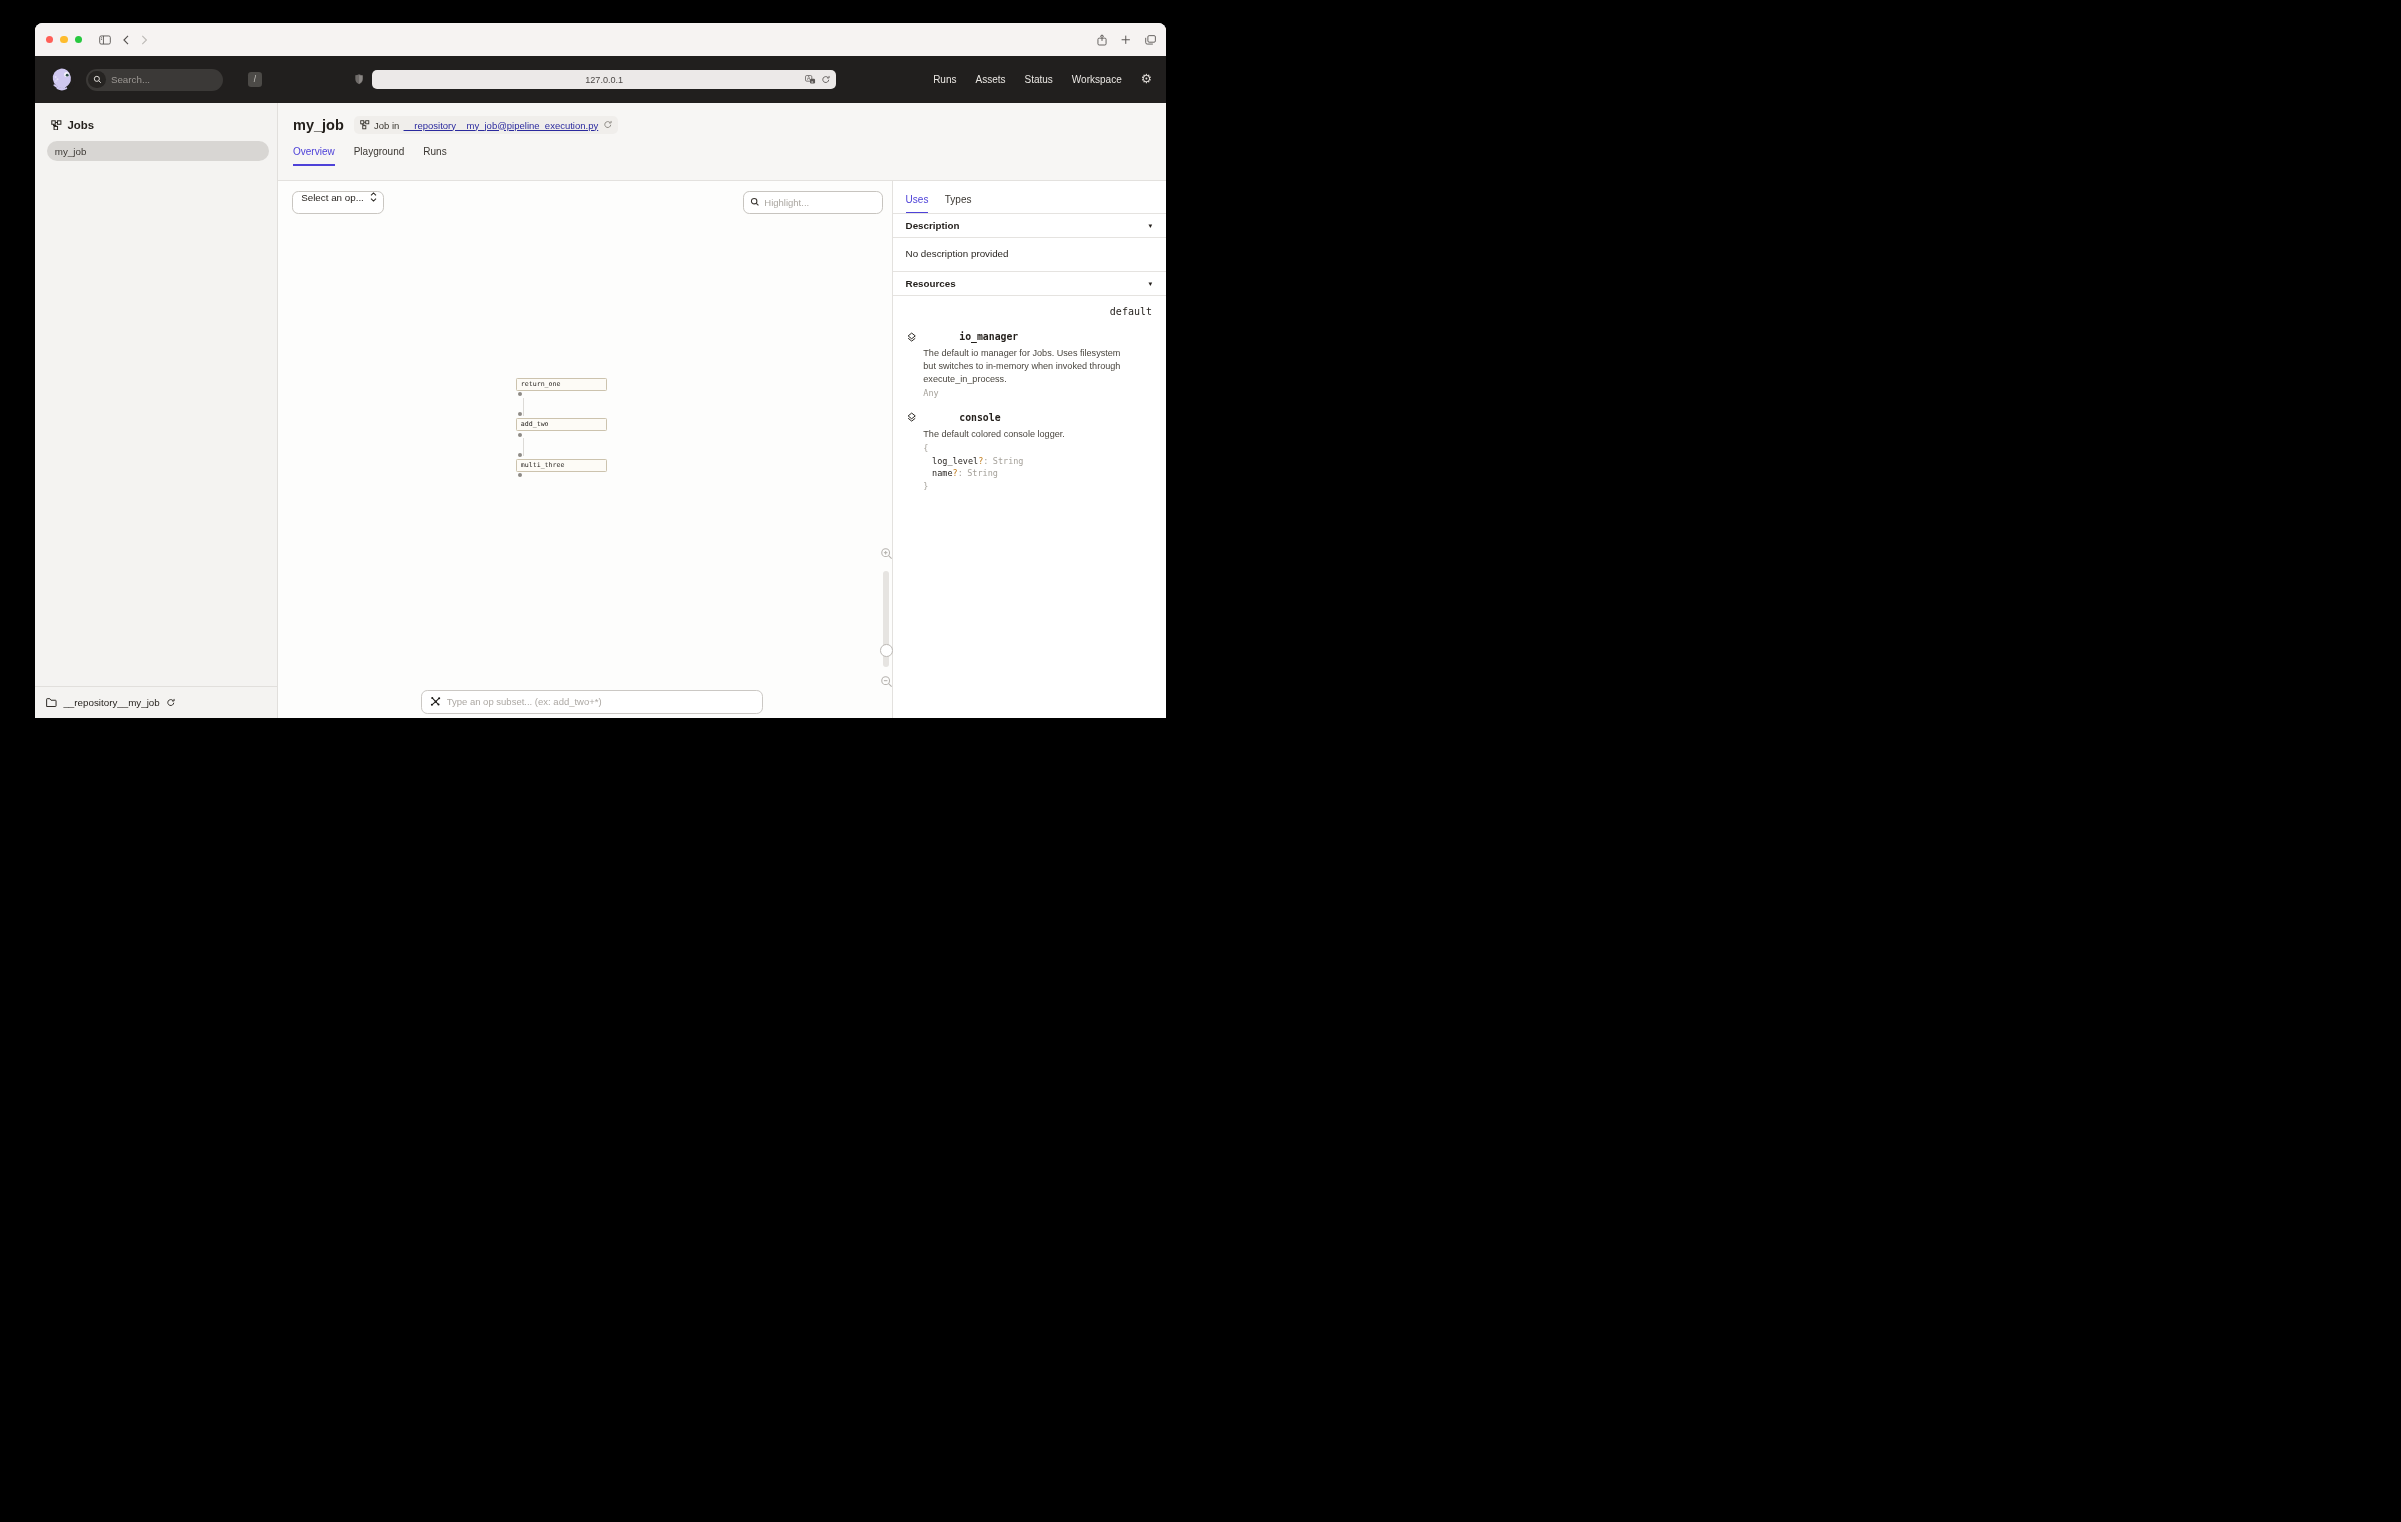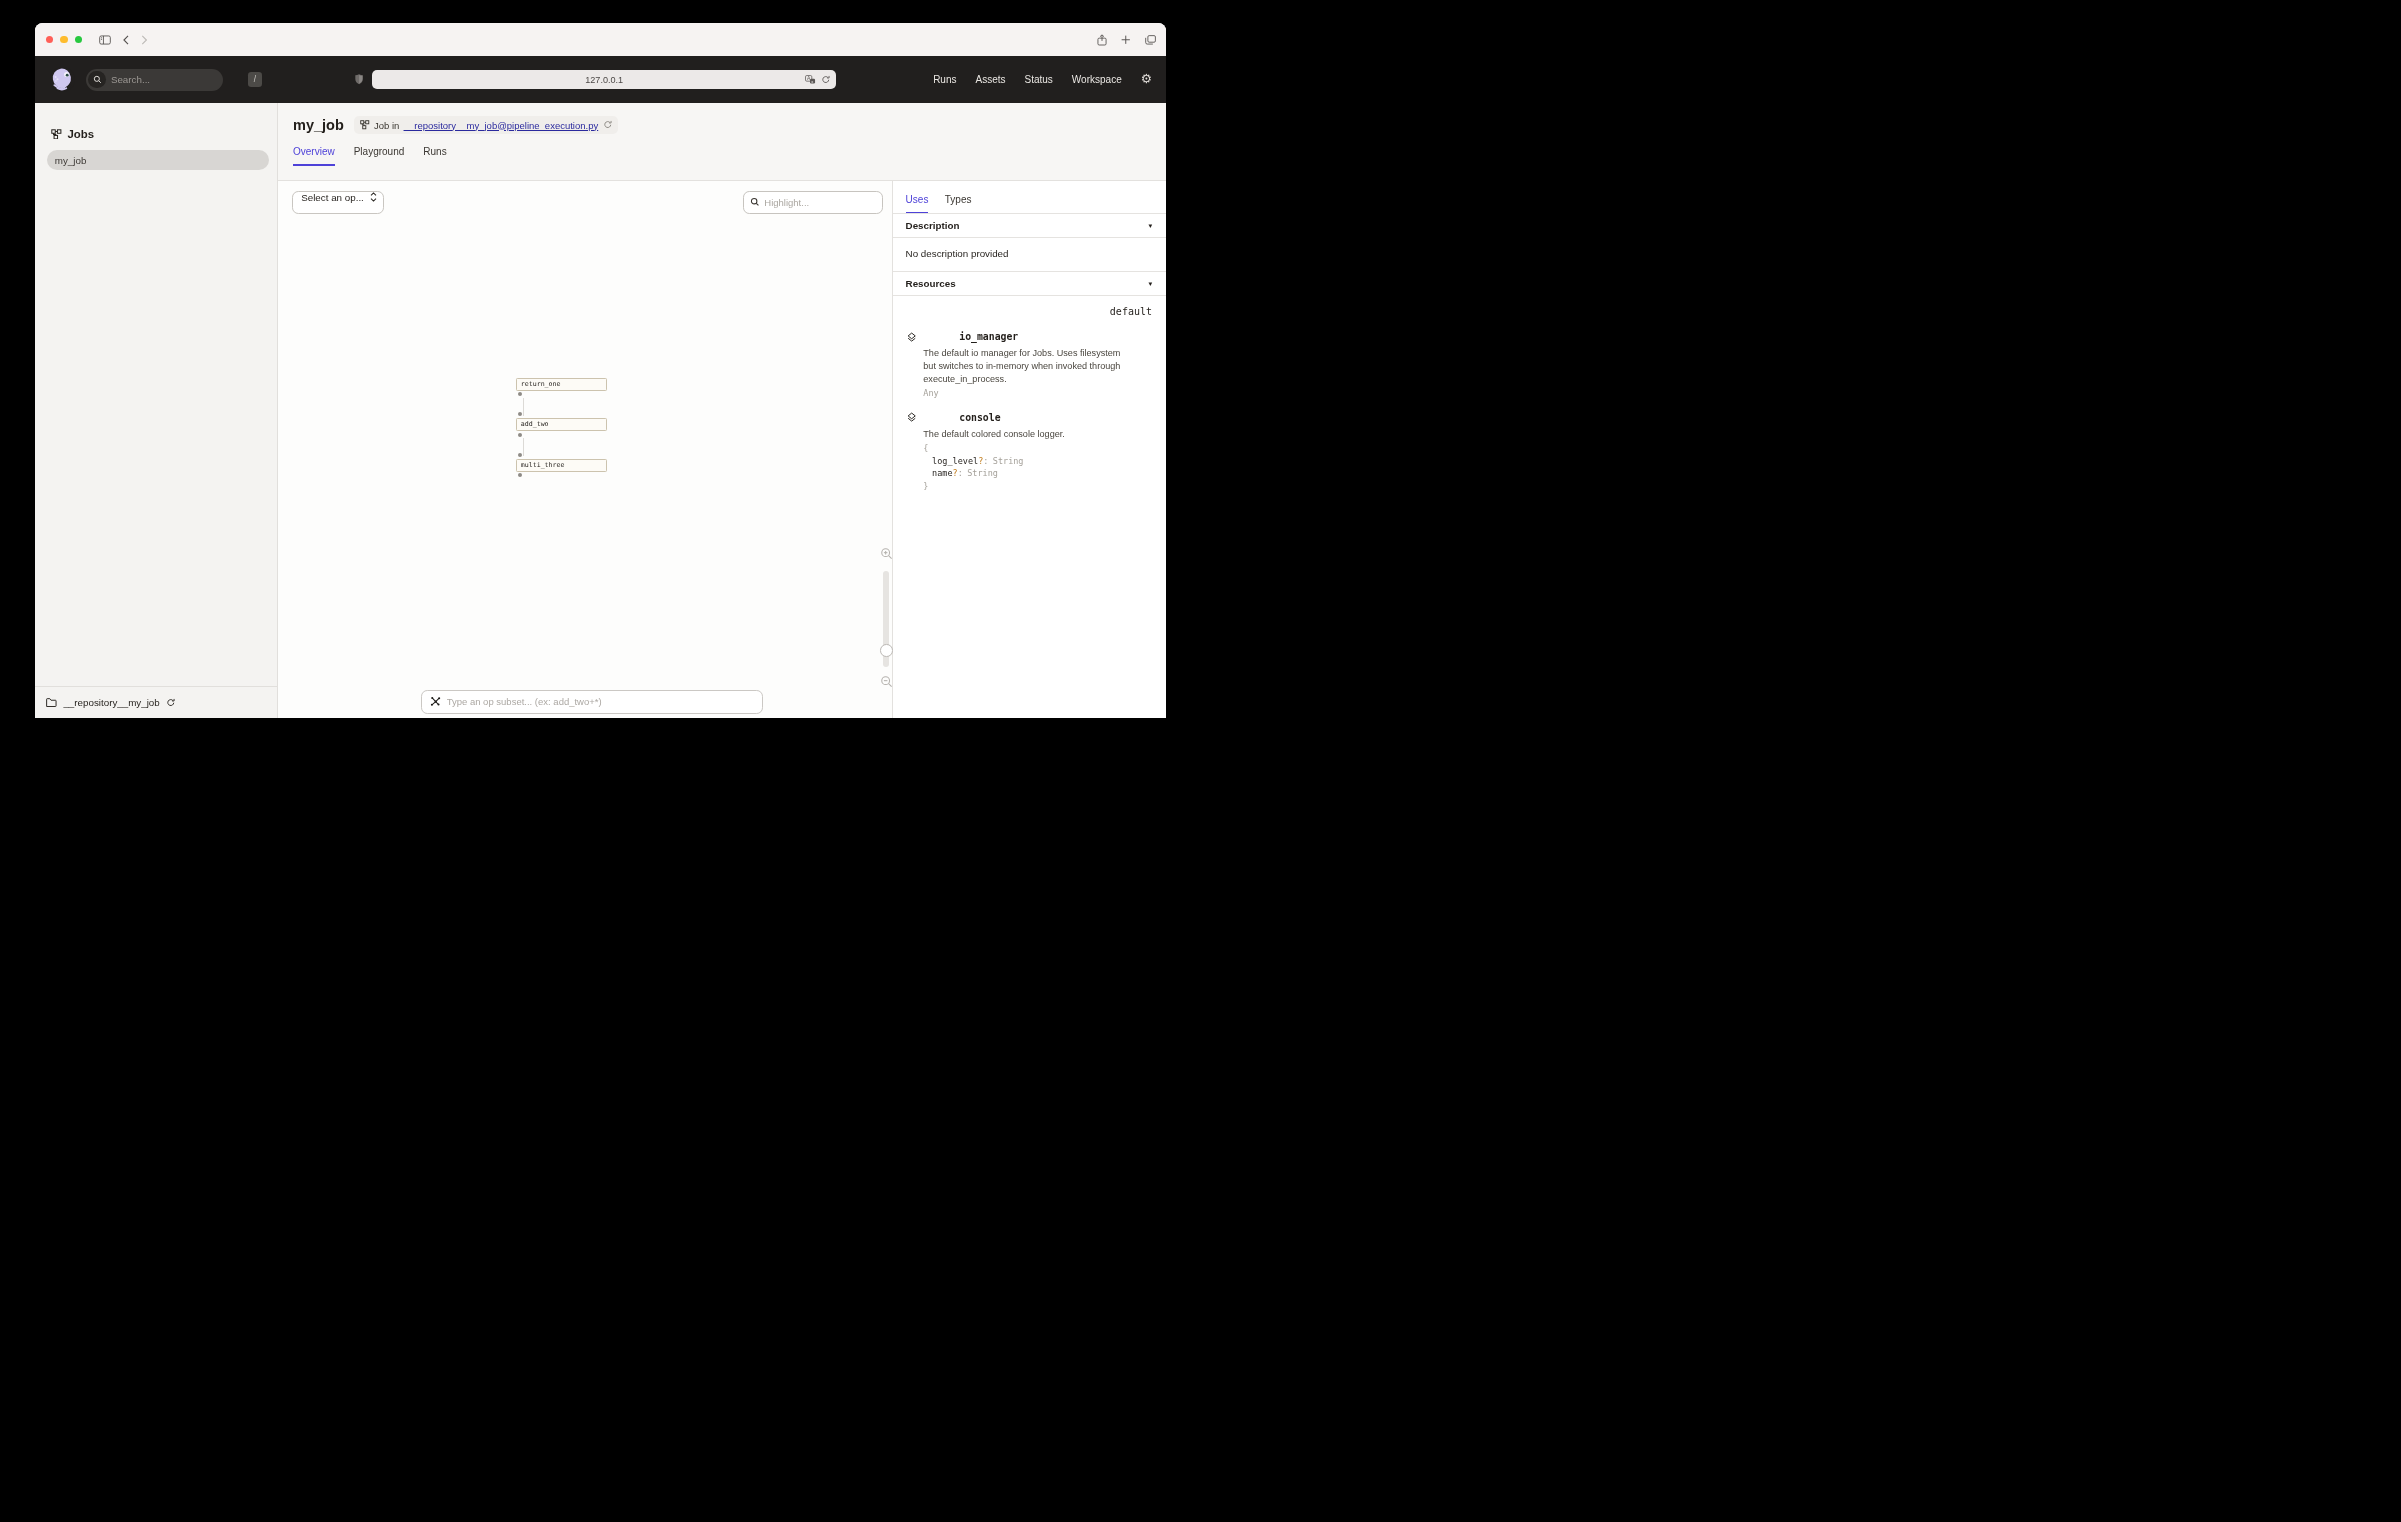--- a/index.html
+++ b/index.html
@@ -32,21 +32,21 @@
   .gsearch input::placeholder { color:#9B9793; }
   .slash-key { width:14px; height:15px; background:#4C4A47; border-radius:3.2px; color:#CFCCC8; font-size:8.2px; display:flex; align-items:center; justify-content:center; flex:0 0 auto; }
   .top-nav { margin-left:auto; display:flex; align-items:center; gap:19px; }
   .top-nav .nav-link { color:#EAE7E3; font-size:10px; font-weight:500; cursor:pointer; }
   .gear { color:#DEDAD6; font-size:12.6px; line-height:1; cursor:pointer; }
 
   
   .content { flex:1; display:flex; min-height:0; }
 
   .sidebar { width:243px; background:#F4F3F1; border-right:0.6px solid #E1DFDC; display:flex; flex-direction:column; flex:0 0 auto; }
-  .sb-top { padding:25px 10px 0 16px; }
+  .sb-top { padding:16px 10px 0 16px; }
   .sb-title-row { display:flex; align-items:center; gap:5.7px; color:#231F1B; }
   .sb-title { font-size:11.4px; font-weight:700; }
   .sb-item { margin:10px 0 0 -4.4px; width:222px; height:20px; border-radius:10px; background:#D8D6D3; display:flex; align-items:center; padding-left:8.2px; font-size:9.8px; color:#3D3935; cursor:pointer; }
   .sb-spacer { flex:1; }
   .sb-footer { border-top:0.6px solid #E1DFDC; height:32px; display:flex; align-items:center; gap:6.3px; padding:0 11.4px; color:#231F1B; }
   .sb-footer .repo-name { font-size:9.8px; }
   .refresh-ic { color:#2E2B27; display:inline-flex; cursor:pointer; }
   .refresh-ic.grey { color:#8B8782; }
 
   .main-col { flex:1; display:flex; flex-direction:column; min-width:0; }

